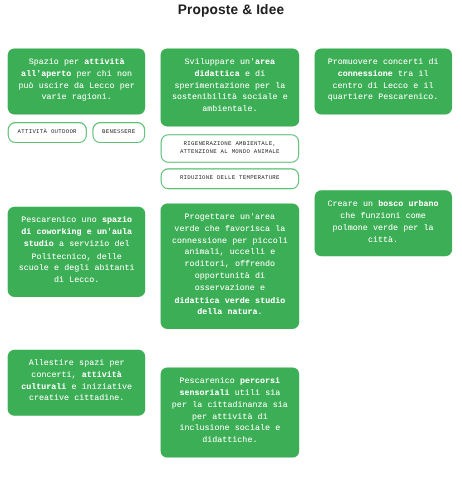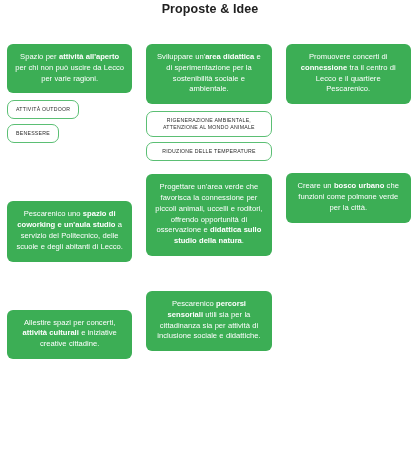--- a/index.html
+++ b/index.html
@@ -86,20 +86,21 @@
     text-align: center;
     text-transform: uppercase;
     box-sizing: border-box;
     display: inline-block;
   }
   .tag.wide {
     width: 100%;
   }
   .col-block {
     margin-bottom: 0;
+    font-family: Liberation Mono, monospace;
   }
 </style>
 </head>
 <body>
 
 <div class="page">
 
   <h1 class="page-title">Proposte &amp; Idee</h1>
 
   <div class="board">
@@ -137,21 +138,21 @@
           <span>Sviluppare un'</span><b>area didattica</b><span> e di sperimentazione per la sostenibilità sociale e ambientale.</span>
         </div>
         <div class="tag-row">
           <span class="tag wide">RIGENERAZIONE AMBIENTALE, ATTENZIONE AL MONDO ANIMALE</span>
           <span class="tag wide">RIDUZIONE DELLE TEMPERATURE</span>
         </div>
       </div>
 
       <div class="idea-group col-block" style="margin-bottom:35px;">
         <div class="idea-card">
-          <span>Progettare un'area verde che favorisca la connessione per piccoli animali, uccelli e roditori, offrendo opportunità di osservazione e </span><b>didattica sullo studio della natura</b><span>.</span>
+          <span>Progettare un'area verde che favorisca la connessione per piccoli animali, uccelli e roditori, offrendo opportunità di osservazione e </span><b>didattica verde studio della natura</b><span>.</span>
         </div>
       </div>
 
       <div class="idea-group col-block">
         <div class="idea-card">
           <span>Pescarenico </span><b>percorsi sensoriali</b><span> utili sia per la cittadinanza sia per attività di inclusione sociale e didattiche.</span>
         </div>
       </div>
 
     </div>

